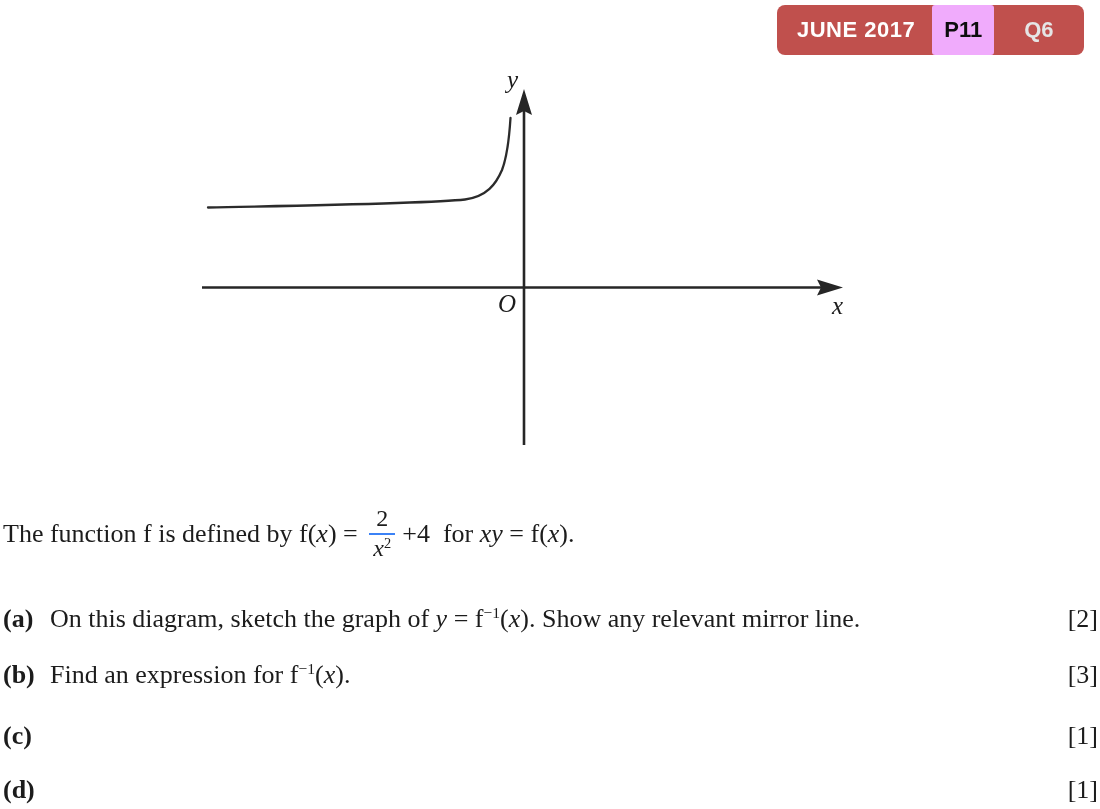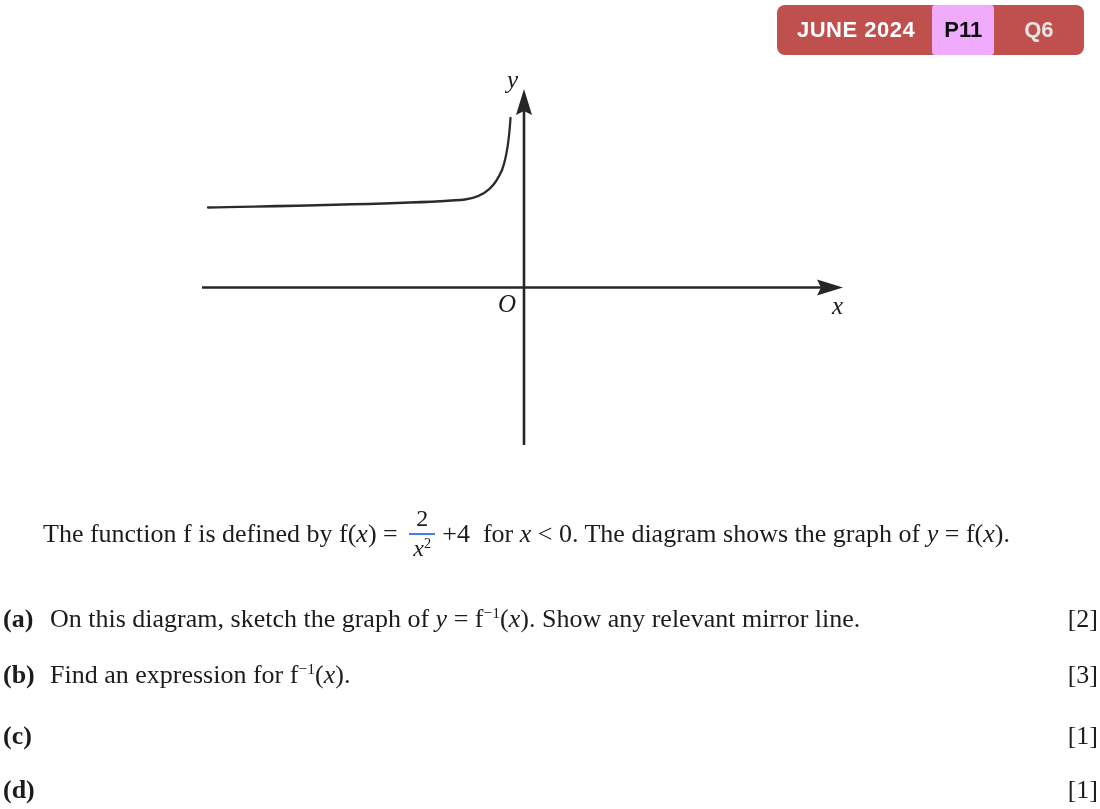--- a/index.html
+++ b/index.html
@@ -33,21 +33,20 @@
 
   
   .mathline span{white-space:pre;}
   .it{font-style:italic;}
   sup{font-size:60%;vertical-align:0.55em;white-space:pre;}
 
   .intro-line{
     position:absolute;left:3px;top:500px;height:68px;right:0;
     display:flex;align-items:center;flex-wrap:nowrap;
     font-size:26px;
-    margin-left:40px;
   }
   .frac{
     display:inline-flex;flex-direction:column;align-items:center;
     margin:0 7px 0 5px;font-size:24px;line-height:1.08;text-align:center;
   }
   .frac .num{padding:0 7px 1px 7px;}
   .frac .den{border-top:2px solid #3b82f6;padding:1px 4px 0 4px;}
 
   .part-row{position:absolute;left:3px;right:0;font-size:26px;height:40px;}
   .part-label{position:absolute;left:0;top:0;font-weight:bold;}
@@ -55,21 +54,21 @@
   .part-mark{position:absolute;right:2px;top:0;}
   .row-a{top:604px;}
   .row-b{top:660px;}
   .row-c{top:721px;}
   .row-d{top:775px;}
 </style>
 </head>
 <body>
 
 <div class="badge" style="background: rgb(192, 80, 77);">
-  <div class="badge-seg seg-session">JUNE 2024</div>
+  <div class="badge-seg seg-session">JUNE 2017</div>
   <div class="badge-seg seg-paper">P11</div>
   <div class="badge-seg seg-question">Q6</div>
 </div>
 
 <svg class="graph-svg" width="900" height="470" viewBox="0 0 900 470">
   <line class="axis" x1="202" y1="287.5" x2="822" y2="287.5"></line>
   <polygon class="arrowhead" points="843,287.5 817,279.5 821,287.5 817,295.5"></polygon>
   <line class="axis" x1="524" y1="445" x2="524" y2="110"></line>
   <polygon class="arrowhead" points="524,89 516,115 524,111 532,115"></polygon>
   <path class="curve" d="M208,207.5 C330,205 430,203.5 465,199.5 C487,196.5 496,184 502,170 C506.5,158 509.5,134 510.5,118"></path>
@@ -80,21 +79,20 @@
 
 <div class="intro-line mathline">
     <span>The function f is defined by </span>
     <span>f(</span>
     <span class="it">x</span>
     <span>) = </span>
     <span class="frac"><span class="num">2</span><span class="den"><span class="it">x</span><sup>2</sup></span></span>
     <span>+4</span>
     <span>  for </span>
     <span class="it">x</span>
-    <span> &lt; 0. The diagram shows the graph of </span>
     <span class="it">y</span>
     <span> = f(</span>
     <span class="it">x</span>
     <span>).</span>
   </div>
 
 <div class="part-row row-a">
   <span class="part-label">(a)</span>
   <span class="part-text mathline"><span>On this diagram, sketch the graph of </span><span class="it">y</span><span> = f</span><sup>−1</sup><span>(</span><span class="it">x</span><span>). Show any relevant mirror line.</span></span>
   <span class="part-mark">[2]</span>

